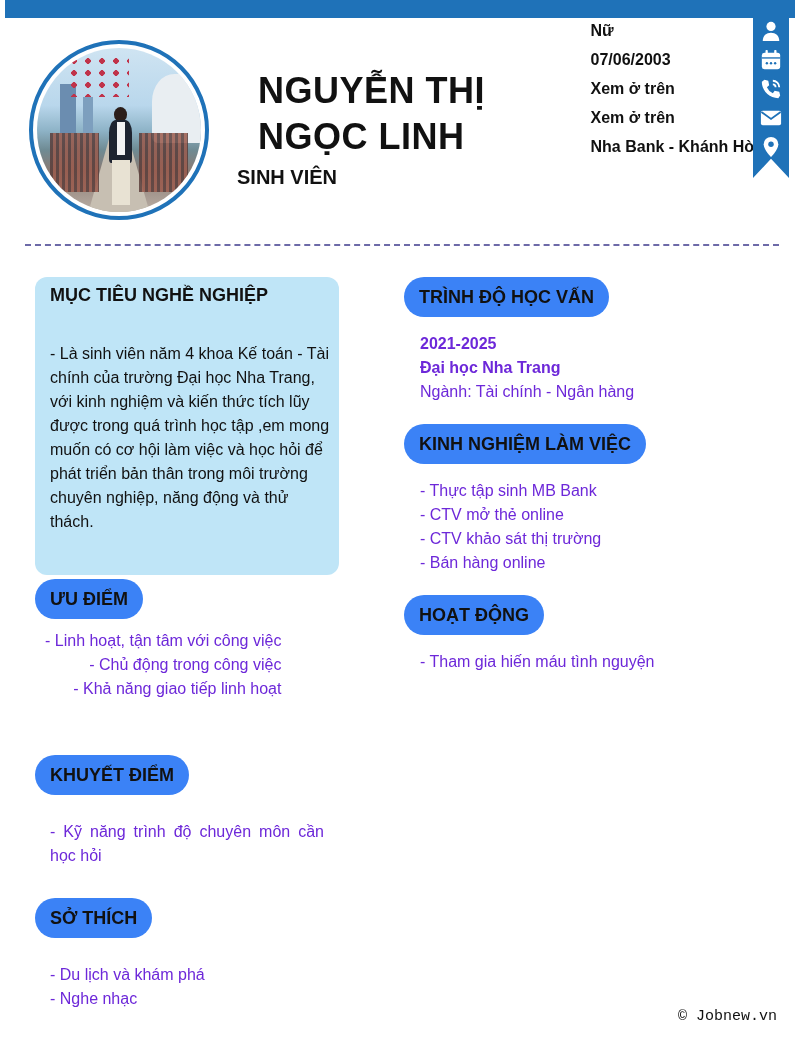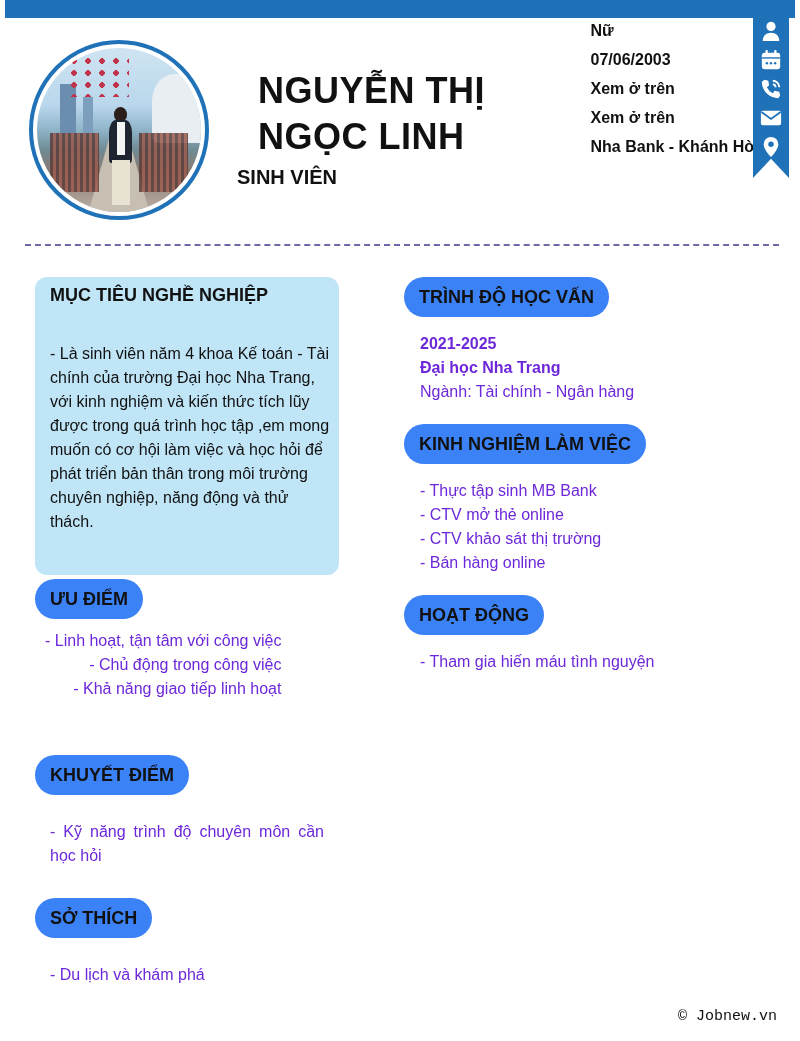--- a/index.html
+++ b/index.html
@@ -134,20 +134,21 @@
   <div>- Chủ động trong công việc</div>
   <div>- Khả năng giao tiếp linh hoạt</div>
 </div>
 
 <div class="pill" style="left:35px; top:755px;">KHUYẾT ĐIỂM</div>
 <div class="body-text justify" style="left:50px; top:820px; width:274px;">- Kỹ năng trình độ chuyên môn cần học hỏi</div>
 
 <div class="pill" style="left:35px; top:898px;">SỞ THÍCH</div>
 <div class="body-text" style="left:50px; top:963px;">
   <div>- Du lịch và khám phá</div>
+  <div>- Nghe nhạc</div>
 </div>
 
 <div class="pill" style="left:404px; top:277px;">TRÌNH ĐỘ HỌC VẤN</div>
 <div class="body-text" style="left:420px; top:332px;">
   <div class="b">2021-2025</div>
   <div class="b">Đại học Nha Trang</div>
   <div>Ngành: Tài chính - Ngân hàng</div>
 </div>
 
 <div class="pill" style="left:404px; top:424px;">KINH NGHIỆM LÀM VIỆC</div>

